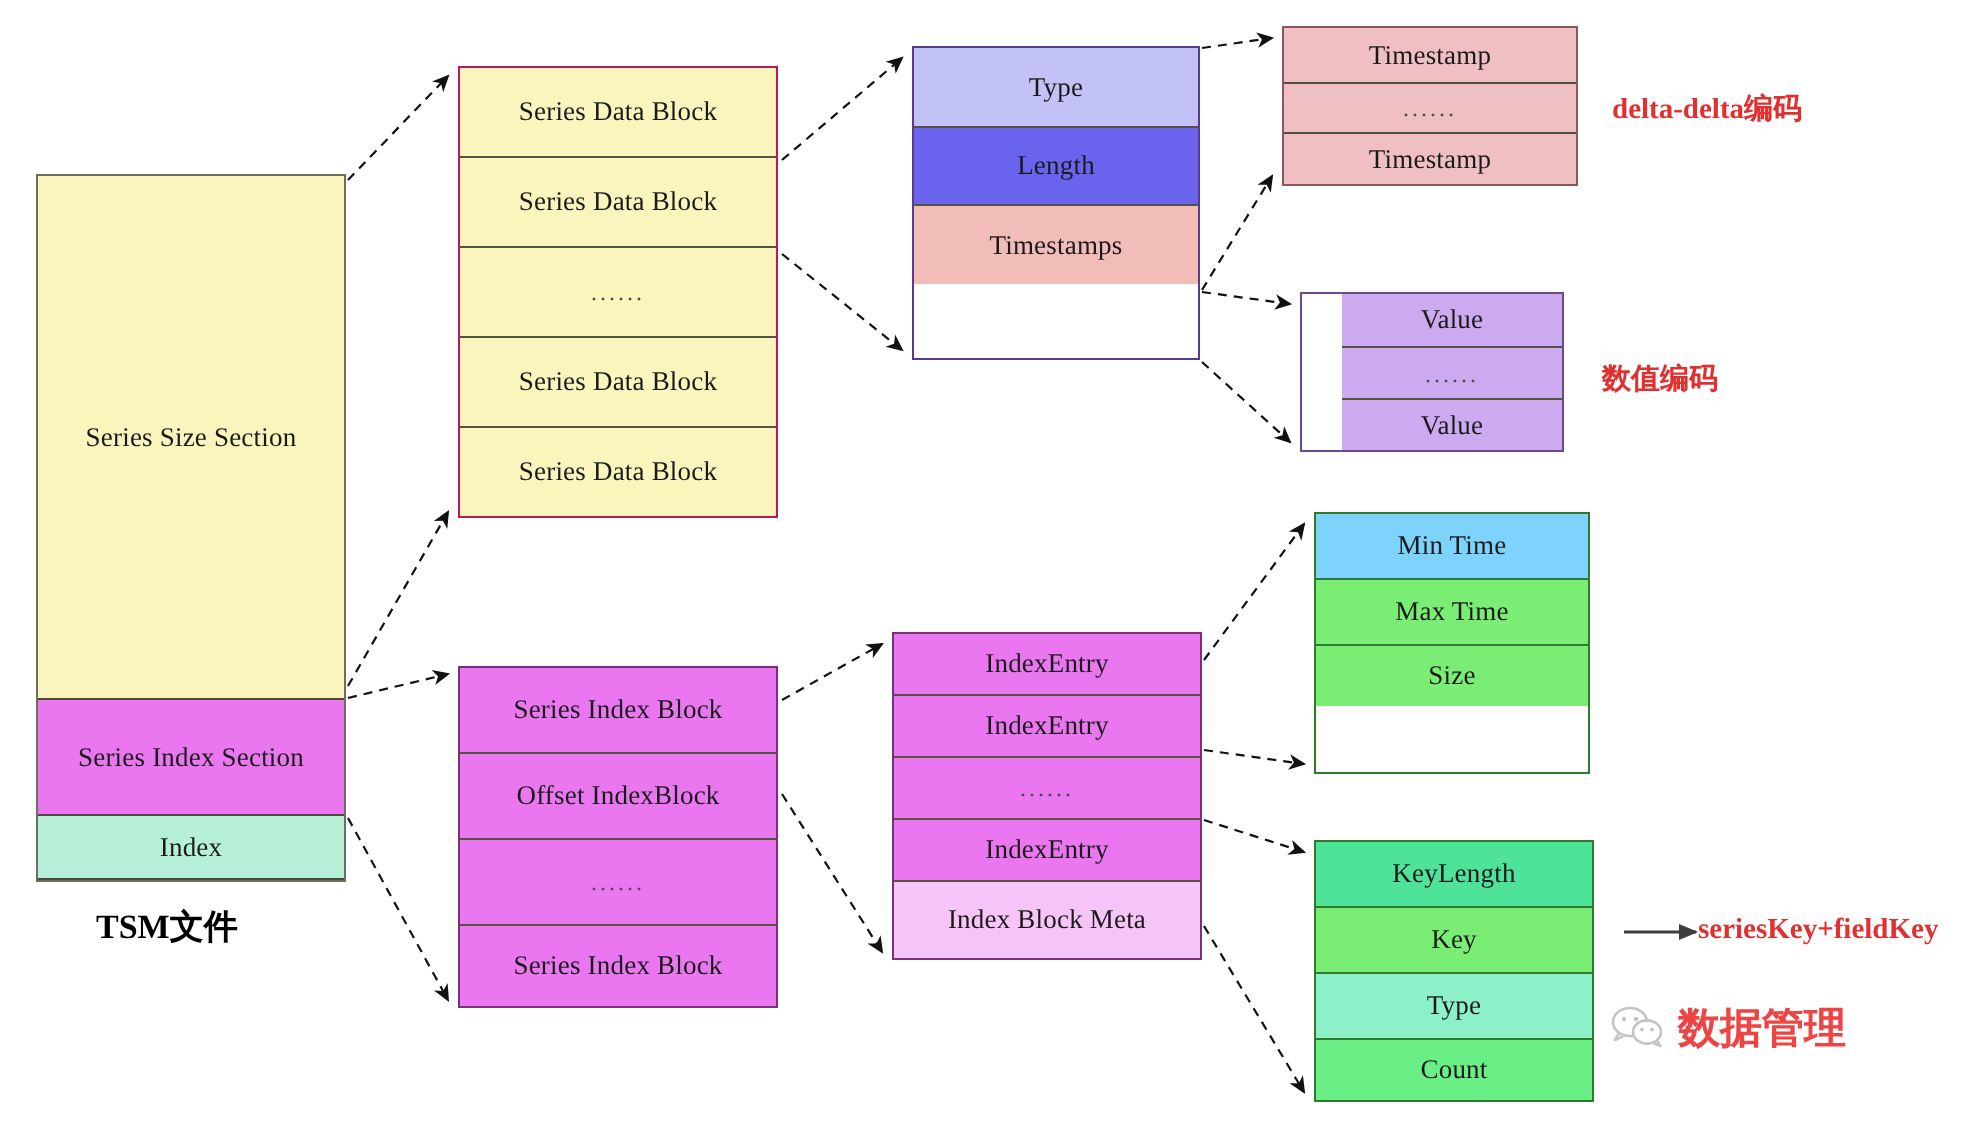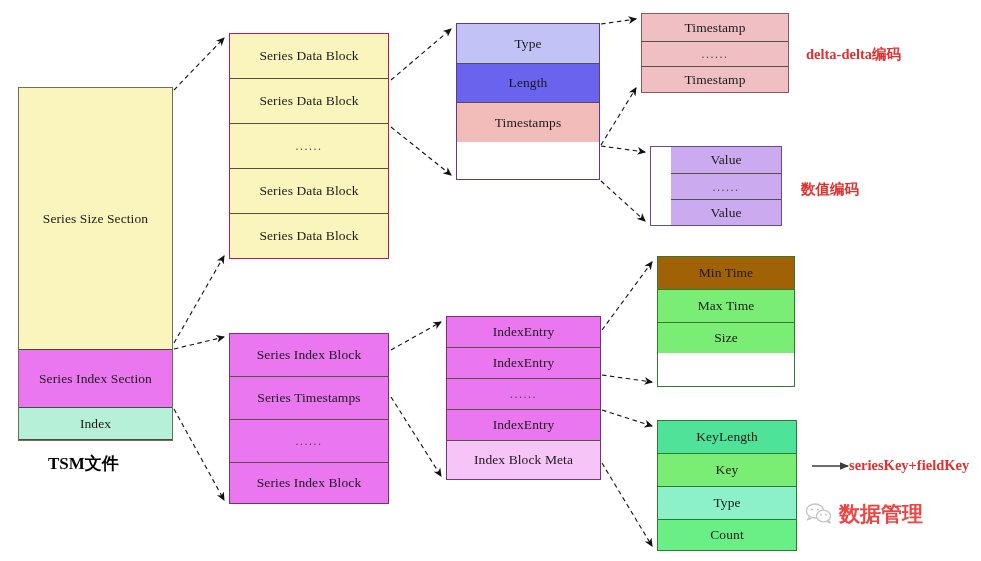--- a/index.html
+++ b/index.html
@@ -113,21 +113,21 @@
   <div class="stack" id="sdb">
     <div class="cell" style="height:45px;background:#faf5bd;">Series Data Block</div>
     <div class="cell" style="height:45px;background:#faf5bd;">Series Data Block</div>
     <div class="cell dots" style="height:45px;background:#faf5bd;">......</div>
     <div class="cell" style="height:45px;background:#faf5bd;">Series Data Block</div>
     <div class="cell" style="height:44px;background:#faf5bd;">Series Data Block</div>
   </div>
 
   <div class="stack" id="sib">
     <div class="cell" style="height:43px;background:#ea76f0;">Series Index Block</div>
-    <div class="cell" style="height:43px;background:#ea76f0;">Series Timestamps</div>
+    <div class="cell" style="height:43px;background:#ea76f0;">Offset IndexBlock</div>
     <div class="cell dots" style="height:43px;background:#ea76f0;">......</div>
     <div class="cell" style="height:40px;background:#ea76f0;">Series Index Block</div>
   </div>
 
   <div class="stack" id="blk">
     <div class="cell" style="height:40px;background:#c2c2f7;">Type</div>
     <div class="cell" style="height:39px;background:#6a63ee;">Length</div>
     <div class="cell" style="height:39px;background:#f2bdb8;">Timestamps</div>
   </div>
 
@@ -147,21 +147,21 @@
   <div class="note" style="left:806px;top:45px;">delta-delta编码</div>
 
   <div class="stack" id="val">
     <div class="cell" style="height:27px;background:#ccaaf0;">Value</div>
     <div class="cell dots" style="height:26px;background:#ccaaf0;">......</div>
     <div class="cell" style="height:25px;background:#ccaaf0;">Value</div>
   </div>
   <div class="note" style="left:801px;top:180px;">数值编码</div>
 
   <div class="stack" id="mm">
-    <div class="cell" style="height:33px;background:#a16207;border-bottom-color:#2f7a2f;">Min Time</div>
+    <div class="cell" style="height:33px;background:#7dd3fc;border-bottom-color:#2f7a2f;">Min Time</div>
     <div class="cell" style="height:33px;background:#7aee74;border-bottom-color:#2f7a2f;">Max Time</div>
     <div class="cell" style="height:30px;background:#7aee74;">Size</div>
   </div>
 
   <div class="stack" id="kl">
     <div class="cell" style="height:33px;background:#4fe39a;border-bottom-color:#2f7a2f;">KeyLength</div>
     <div class="cell" style="height:33px;background:#7aee74;border-bottom-color:#2f7a2f;">Key</div>
     <div class="cell" style="height:33px;background:#8cf0c8;border-bottom-color:#2f7a2f;">Type</div>
     <div class="cell" style="height:30px;background:#6aee86;">Count</div>
   </div>

